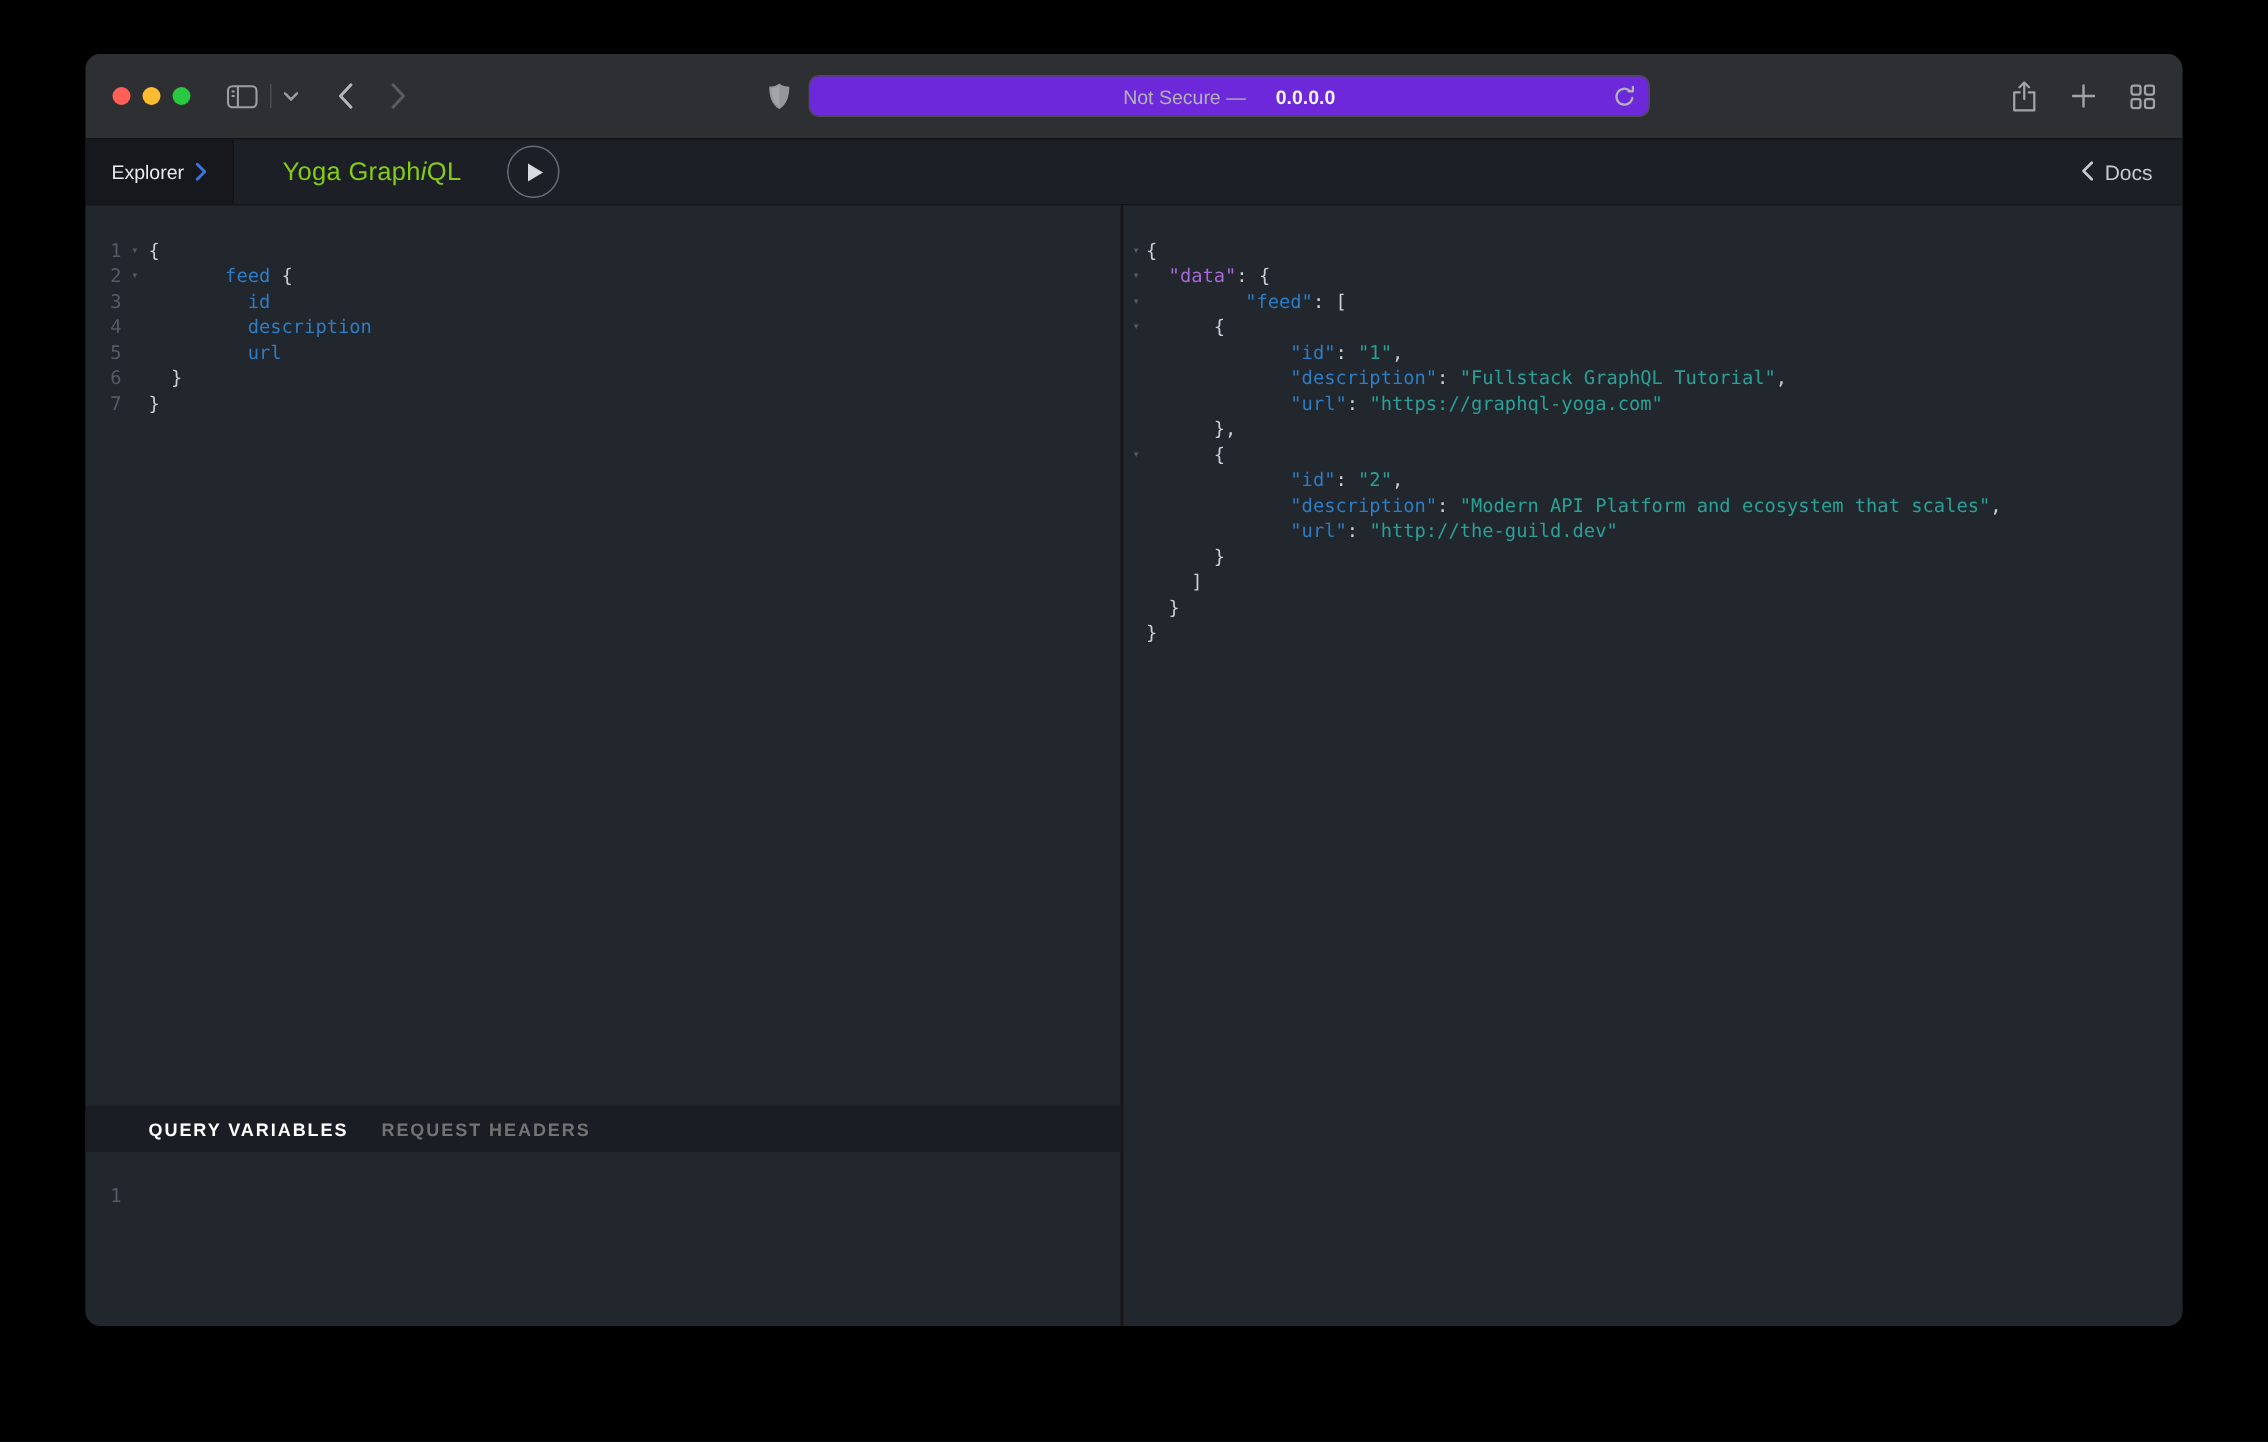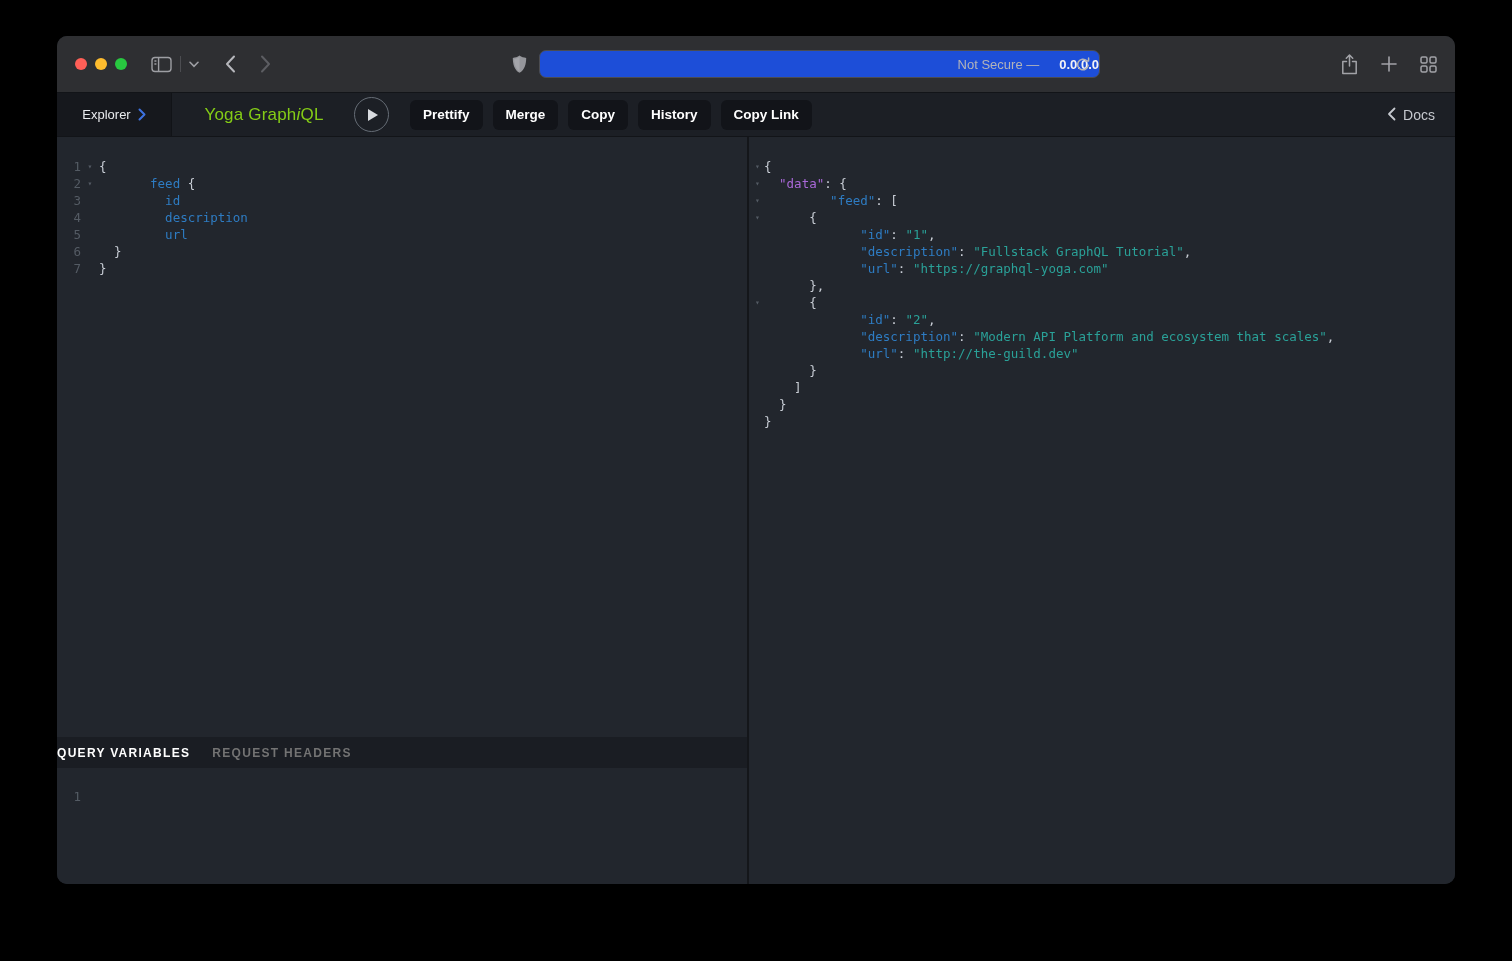--- a/index.html
+++ b/index.html
@@ -18,32 +18,32 @@
   .light.red { background:var(--traffic_red); }
   .light.yellow { background:var(--traffic_yellow); }
   .light.green { background:var(--traffic_green); }
   .icon { display:inline-flex; align-items:center; justify-content:center; }
   .sidebar-cluster { margin-left:24px; display:flex; align-items:center; color:#9d9ea3; }
   .mini-divider { width:1px; height:16px; background:#4c4d51; margin:0 8px; }
   .nav-back { margin-left:26px; color:#b6b7bc; }
   .nav-fwd { margin-left:24px; color:#5c5d62; }
   .spacer { flex:1; }
   .shield { color:#96979c; margin-right:12px; }
-  .url-field { width:561px; height:28px; background:#1d4ed8; border:1px solid #4b4c51;
-    border-radius:7px; display:flex; align-items:center; justify-content:flex-end;
+  .url-field { width:561px; height:28px; background:#6d28d9; border:1px solid #4b4c51;
+    border-radius:7px; display:flex; align-items:center; justify-content:center;
     position:relative; font-size:13px; }
   .url-dim { color:#b3b4b9; }
   .url-host { color:#f3f3f5; font-weight:700; margin-left:20px; }
   .refresh { position:absolute; right:9px; color:#b2b3b8; }
   .chrome-right { display:flex; gap:23px; color:#a2a3a8; align-items:center; }
 
   
   .giql-toolbar { height:45px; min-height:45px; background:#1c1f25; display:flex;
     align-items:center; border-top:1px solid #121418; border-bottom:1px solid #121418; }
-  .explorer-btn { width:115px; align-self:stretch; background:#16181d; display:flex;
+  .explorer-btn { width:99px; align-self:stretch; background:#16181d; display:flex;
     align-items:center; justify-content:center; gap:7px; color:#e9ebee;
     font-size:13px; font-weight:500; border-right:1px solid #111317; cursor:pointer; }
   .brand { margin-left:28px; font-size:17px; color:#84cc16; letter-spacing:.2px;
     width:128px; text-align:center; white-space:nowrap; }
   .brand i { font-style:italic; }
   .play-btn { margin-left:26px; width:35px; height:35px; border-radius:50%;
     border:1.5px solid #666d76; display:flex; align-items:center; justify-content:center;
     background:transparent; cursor:pointer; }
   .play-tri { width:0; height:0; border-left:10px solid #d8dbdf;
     border-top:6px solid transparent; border-bottom:6px solid transparent; margin-left:3px; }
@@ -70,21 +70,21 @@
     font-size:8px; line-height:17px; }
   .right-pane .fold { width:13px; min-width:13px; }
   .code { white-space:pre; }
   .tok-p   { color:var(--punct_gray); }
   .tok-prop{ color:var(--prop_blue);margin-left:36px; }
   .tok-kw  { color:var(--key_purple); }
   .tok-str { color:var(--string_teal); }
 
   
   .var-tabs { height:31px; min-height:31px; background:#1a1d23; display:flex;
-    align-items:center; gap:22px; }
+    align-items:center; padding-left:42px; gap:22px; }
   .var-tab { font-size:12px; font-weight:700; letter-spacing:1.3px; color:#737373;
     cursor:pointer; }
   .var-tab.active { color:#fff; }
   .var-editor { height:116px; min-height:116px; padding-top:20px; }
 
   svg { display:block; }
 </style>
 </head>
 <body>
 
@@ -181,27 +181,20 @@
         </svg>
       </span>
     </div>
 
     <div class="brand"><span>Yoga Graph</span><i>i</i><span>QL</span></div>
 
     <button class="play-btn">
       <span class="play-tri"></span>
     </button>
 
-    <div class="tb-buttons">
-        <button class="tb-btn">Prettify</button>
-        <button class="tb-btn">Merge</button>
-        <button class="tb-btn">Copy</button>
-        <button class="tb-btn">History</button>
-        <button class="tb-btn">Copy Link</button>
-      </div>
 
     <div class="docs-btn">
       <span class="icon">
         <svg width="9" height="14" viewBox="0 0 9 14" fill="none" stroke="currentColor" stroke-width="1.8" stroke-linecap="round" stroke-linejoin="round">
           <path d="M7.5 1.5 L2 7 L7.5 12.5"></path>
         </svg>
       </span>
       <span>Docs</span>
     </div>
   </div>

